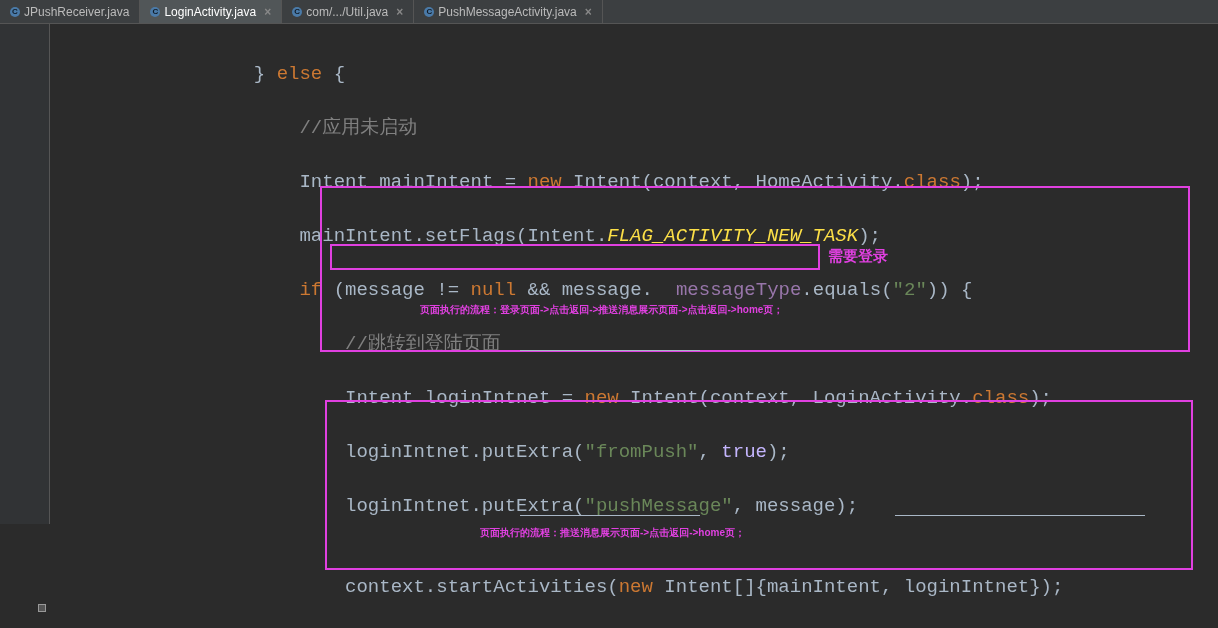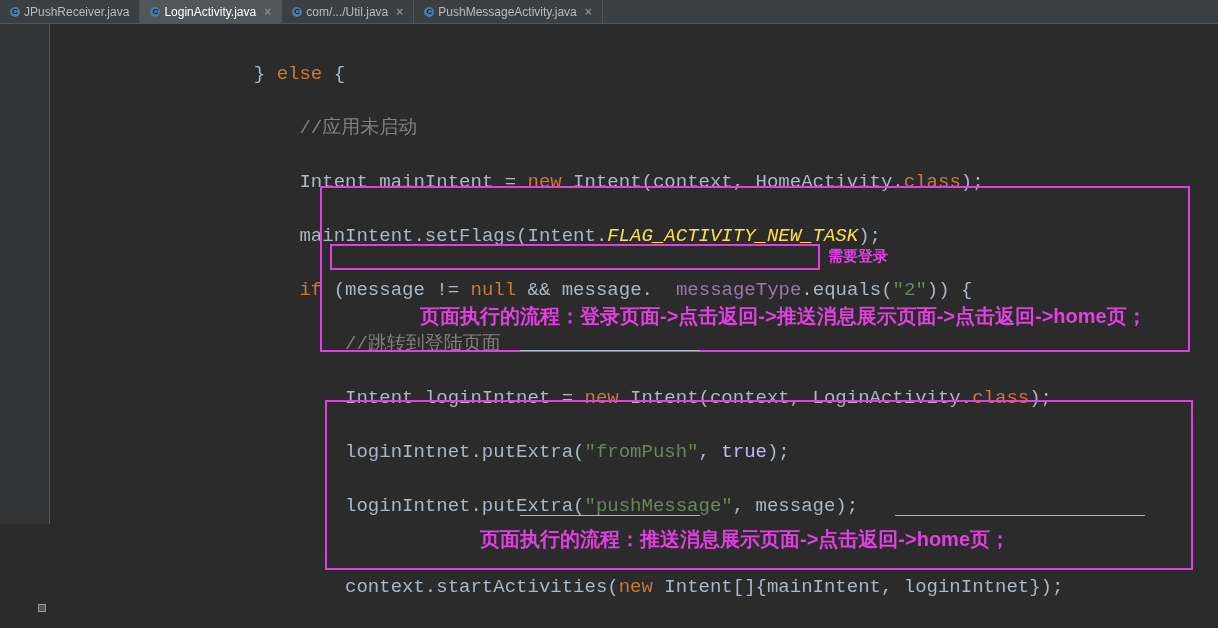--- a/index.html
+++ b/index.html
@@ -100,21 +100,21 @@
     left: 325px;
     top: 400px;
     width: 868px;
     height: 170px;
     pointer-events: none;
   }
   .anno {
     position: absolute;
     color: #e040e0;
     font-family: 'Microsoft YaHei','SimSun',sans-serif;
-    font-size: 20px;
+    font-size: 10px;
     font-weight: bold;
     pointer-events: none;
   }
   .anno.small { font-size: 15px; }
   .smallbox {
     position: absolute;
     border: 2px solid #e040e0;
     pointer-events: none;
   }
   .underline-deco {

